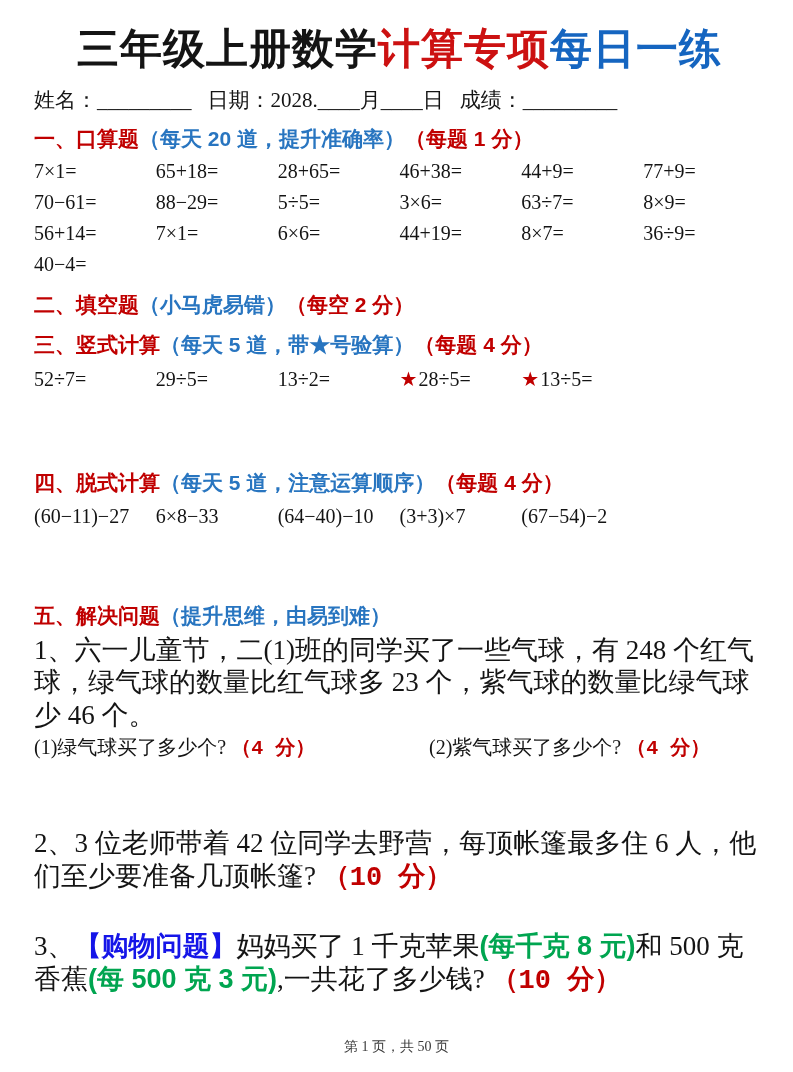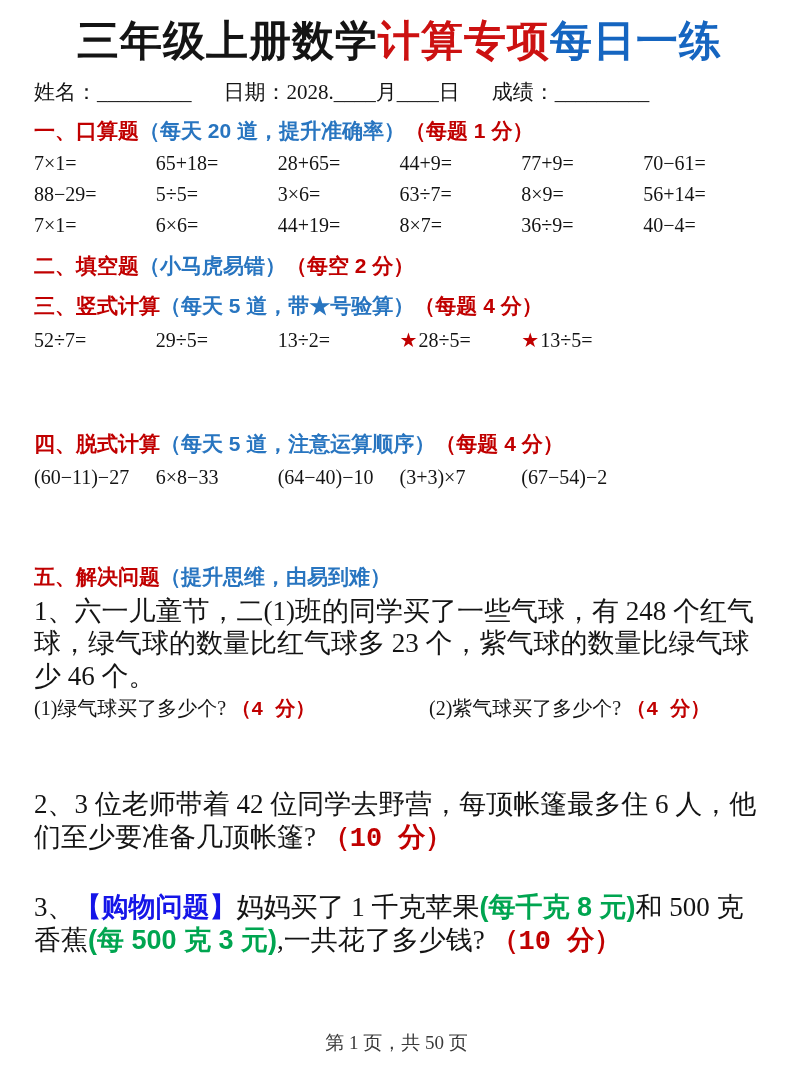--- a/index.html
+++ b/index.html
@@ -6,29 +6,29 @@
     --red:#C00000; --blue:#2875C0; --green:#00A550;
     --bblue:#1515E8; --title-red:#CC1111; --title-blue:#1565C0;
     --ink:#141414; --footer:#3A3A3A;
   }
   *{box-sizing:border-box;}
   html,body{margin:0;padding:0;}
   body{
     width:793px;height:1072px;background:#ffffff;position:relative;
     font-family:"Liberation Serif", serif;color:var(--ink);overflow:hidden;
   }
-  .page{padding:16px 28px 0 34px;}
+  .page{padding:24px 28px 0 34px;}
   .title{
     text-align:center;font-family:"Liberation Sans", sans-serif;
     font-weight:bold;font-size:42px;line-height:1.18;letter-spacing:1px;white-space:nowrap;
   }
   .t-red{color:var(--title-red);}
   .t-blue{color:var(--title-blue);}
   .info-row{
-    display:flex;gap:32px;font-size:21px;margin-top:12px;white-space:nowrap;
+    display:flex;gap:16px;font-size:21px;margin-top:12px;white-space:nowrap;
   }
   .info-group{display:inline-block;}
   .sec-head{
     font-family:"Liberation Sans", sans-serif;font-weight:bold;
     font-size:21px;margin-top:10px;line-height:1.45;white-space:nowrap;
   }
   .red{color:var(--red);}
   .blue{color:var(--blue);text-align:center;}
   .green{color:var(--green);font-weight:bold;font-family:"Liberation Sans", sans-serif;}
   .bblue{color:var(--bblue);font-weight:bold;font-family:"Liberation Sans", sans-serif;}
@@ -47,21 +47,21 @@
   .q-text{font-size:27px;line-height:32.5px;}
   .q-block{margin-top:2px;}
   .sub-row{display:flex;font-size:20px;line-height:32px;}
   .sub1{flex:0 0 395px;}
   .score-red{
     color:var(--red);font-weight:bold;
     font-family:Liberation Mono, monospace;
   }
   .footer{
     position:absolute;left:0;right:0;bottom:16px;text-align:center;
-    font-size:19px;color:var(--footer);
+    font-size:14px;color:var(--footer);
   }
 </style>
 </head>
 <body>
 
 <div class="page">
 
   <div class="title"><span>三年级上册数学</span><span class="t-red">计算专项</span><span class="t-blue">每日一练</span></div>
 
   <div class="info-row">
@@ -69,20 +69,21 @@
     <span class="info-group"><span>日期：2028.</span><span>____</span><span>月</span><span>____</span><span>日</span></span>
     <span class="info-group"><span>成绩：</span><span>_________</span></span>
   </div>
 
   <div class="sec-head"><span class="red">一、口算题</span><span class="blue">（每天 20 道，提升准确率）</span><span class="red">（每题 1 分）</span></div>
 
   <div class="grid5">
     <span class="cell">7×1=</span>
     <span class="cell">65+18=</span>
     <span class="cell">28+65=</span>
+    <span class="cell">46+38=</span>
     <span class="cell">44+9=</span>
     <span class="cell">77+9=</span>
     <span class="cell">70−61=</span>
     <span class="cell">88−29=</span>
     <span class="cell">5÷5=</span>
     <span class="cell">3×6=</span>
     <span class="cell">63÷7=</span>
     <span class="cell">8×9=</span>
     <span class="cell">56+14=</span>
     <span class="cell">7×1=</span>

